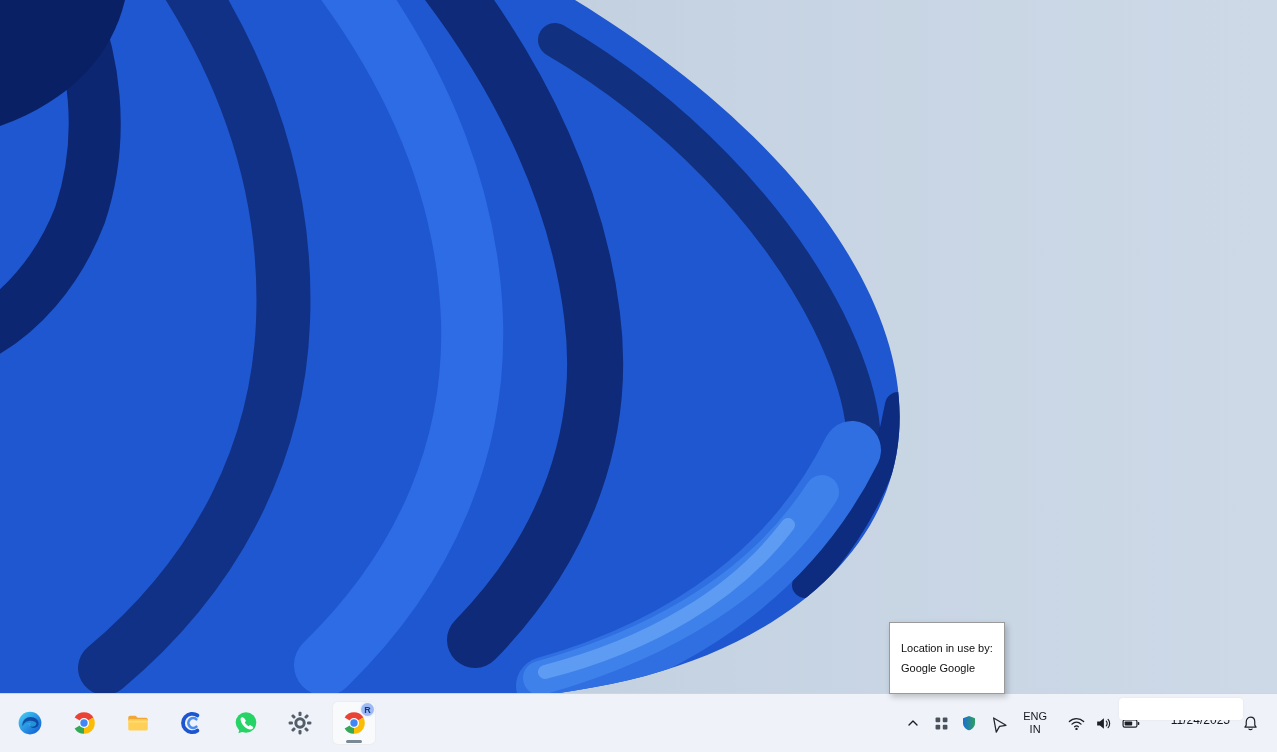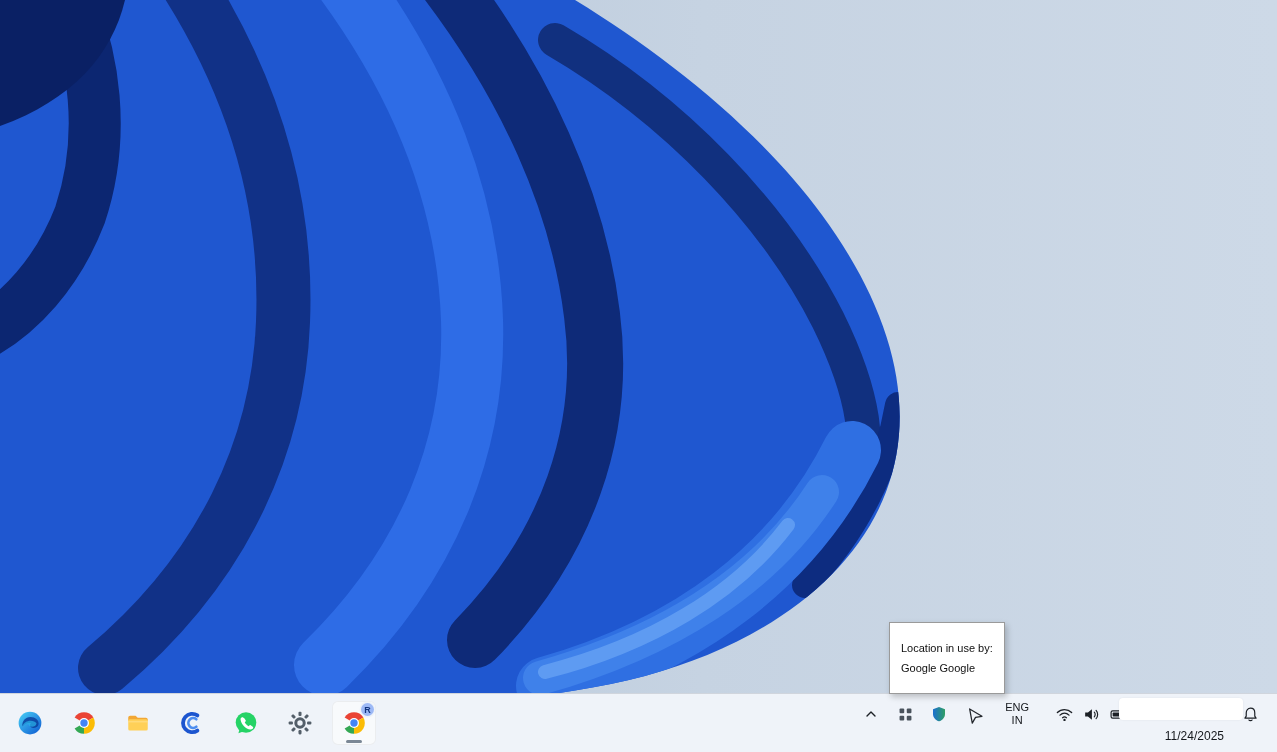--- a/index.html
+++ b/index.html
@@ -17,26 +17,26 @@
   .taskbar{position:absolute;left:0;bottom:0;width:100%;height:59px;background:#eff3f9;
     border-top:1px solid rgba(100,110,125,.22);display:flex;align-items:center;justify-content:space-between;z-index:4}
   button{background:none;border:none;padding:0;margin:0;cursor:pointer;font-family:inherit}
   .tb-left{display:flex;align-items:center;gap:10px;padding-left:8px}
   .app{width:44px;height:44px;border-radius:6px;display:flex;align-items:center;justify-content:center;position:relative}
   .app.active{background:rgba(255,255,255,.55);box-shadow:inset 0 0 0 1px rgba(0,0,0,.05)}
   .active-indicator{position:absolute;bottom:2px;left:50%;transform:translateX(-50%);width:16px;height:3px;border-radius:2px;background:#7a8795}
   .badge{position:absolute;top:2px;right:2px;width:13px;height:13px;border-radius:50%;background:#9db9f6;color:#12357f;
     font-size:9px;font-weight:bold;display:flex;align-items:center;justify-content:center;box-shadow:0 0 0 1.5px #eff3f9}
 
-  .tb-right{display:flex;align-items:flex-start;gap:6px;padding-right:12px;height:100%;position:relative}
+  .tb-right{display:flex;align-items:center;gap:0;padding-right:12px;height:100%;position:relative}
   .tray-btn{height:40px;min-width:28px;border-radius:6px;display:flex;align-items:center;justify-content:center;padding:0 5px;color:#1c2026}
   .lang{flex-direction:column;font-size:11px;line-height:13px;color:#14171c;padding:0 9px;margin:0 2px;font-weight:400}
   .status{gap:8px;padding:0 9px}
   .clock{display:flex;flex-direction:column;justify-content:flex-end;align-items:flex-end;height:100%;
-    padding:0 6px 9px 6px;min-width:86px;font-size:12px;color:#14171c;border-radius:6px}
+    padding:0 6px 25px 6px;min-width:86px;font-size:12px;color:#14171c;border-radius:6px}
   .white-box{position:absolute;top:4px;right:34px;width:124px;height:22px;background:#fff;border-radius:4px;box-shadow:0 0 2px rgba(0,0,0,.08)}
 </style>
 </head>
 <body>
 
 <div class="desktop">
 
   <svg class="wallpaper" viewBox="0 0 1277 752" preserveAspectRatio="none">
     <defs>
       <linearGradient id="sky" x1="0" y1="0" x2="1" y2="0">

